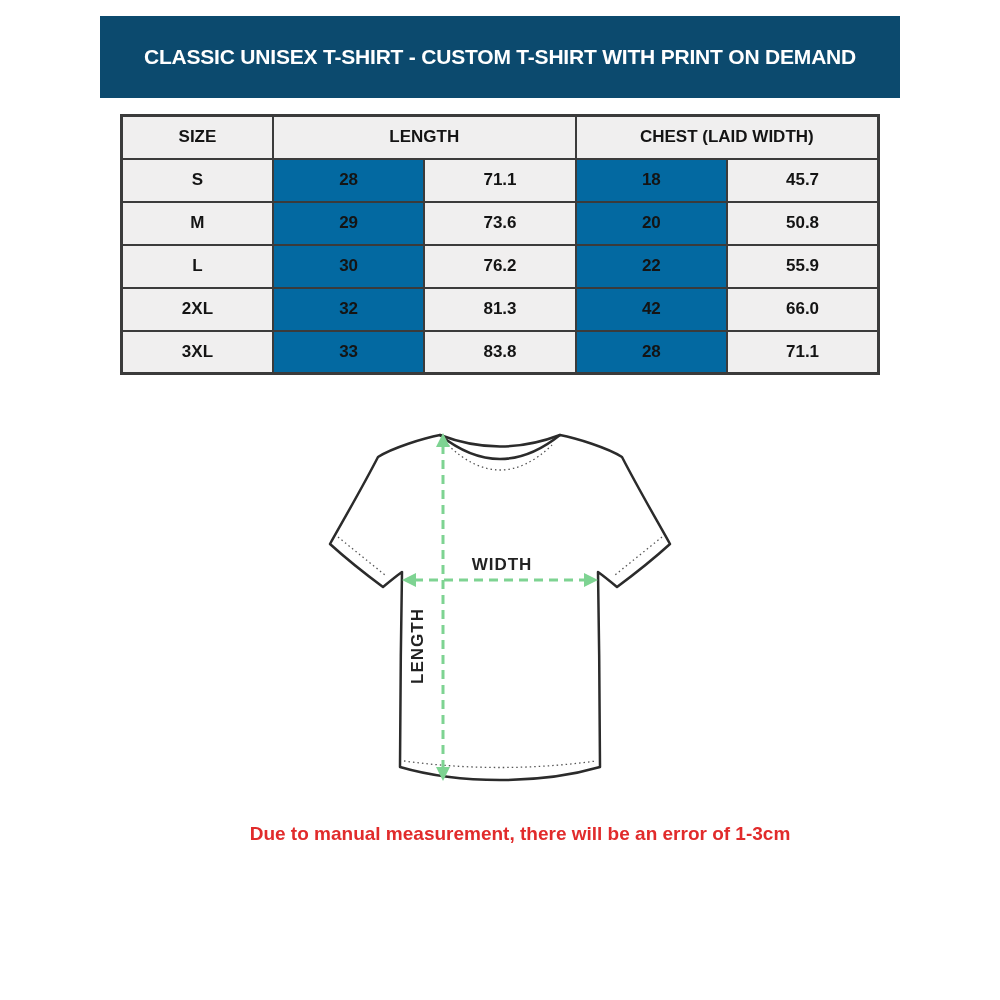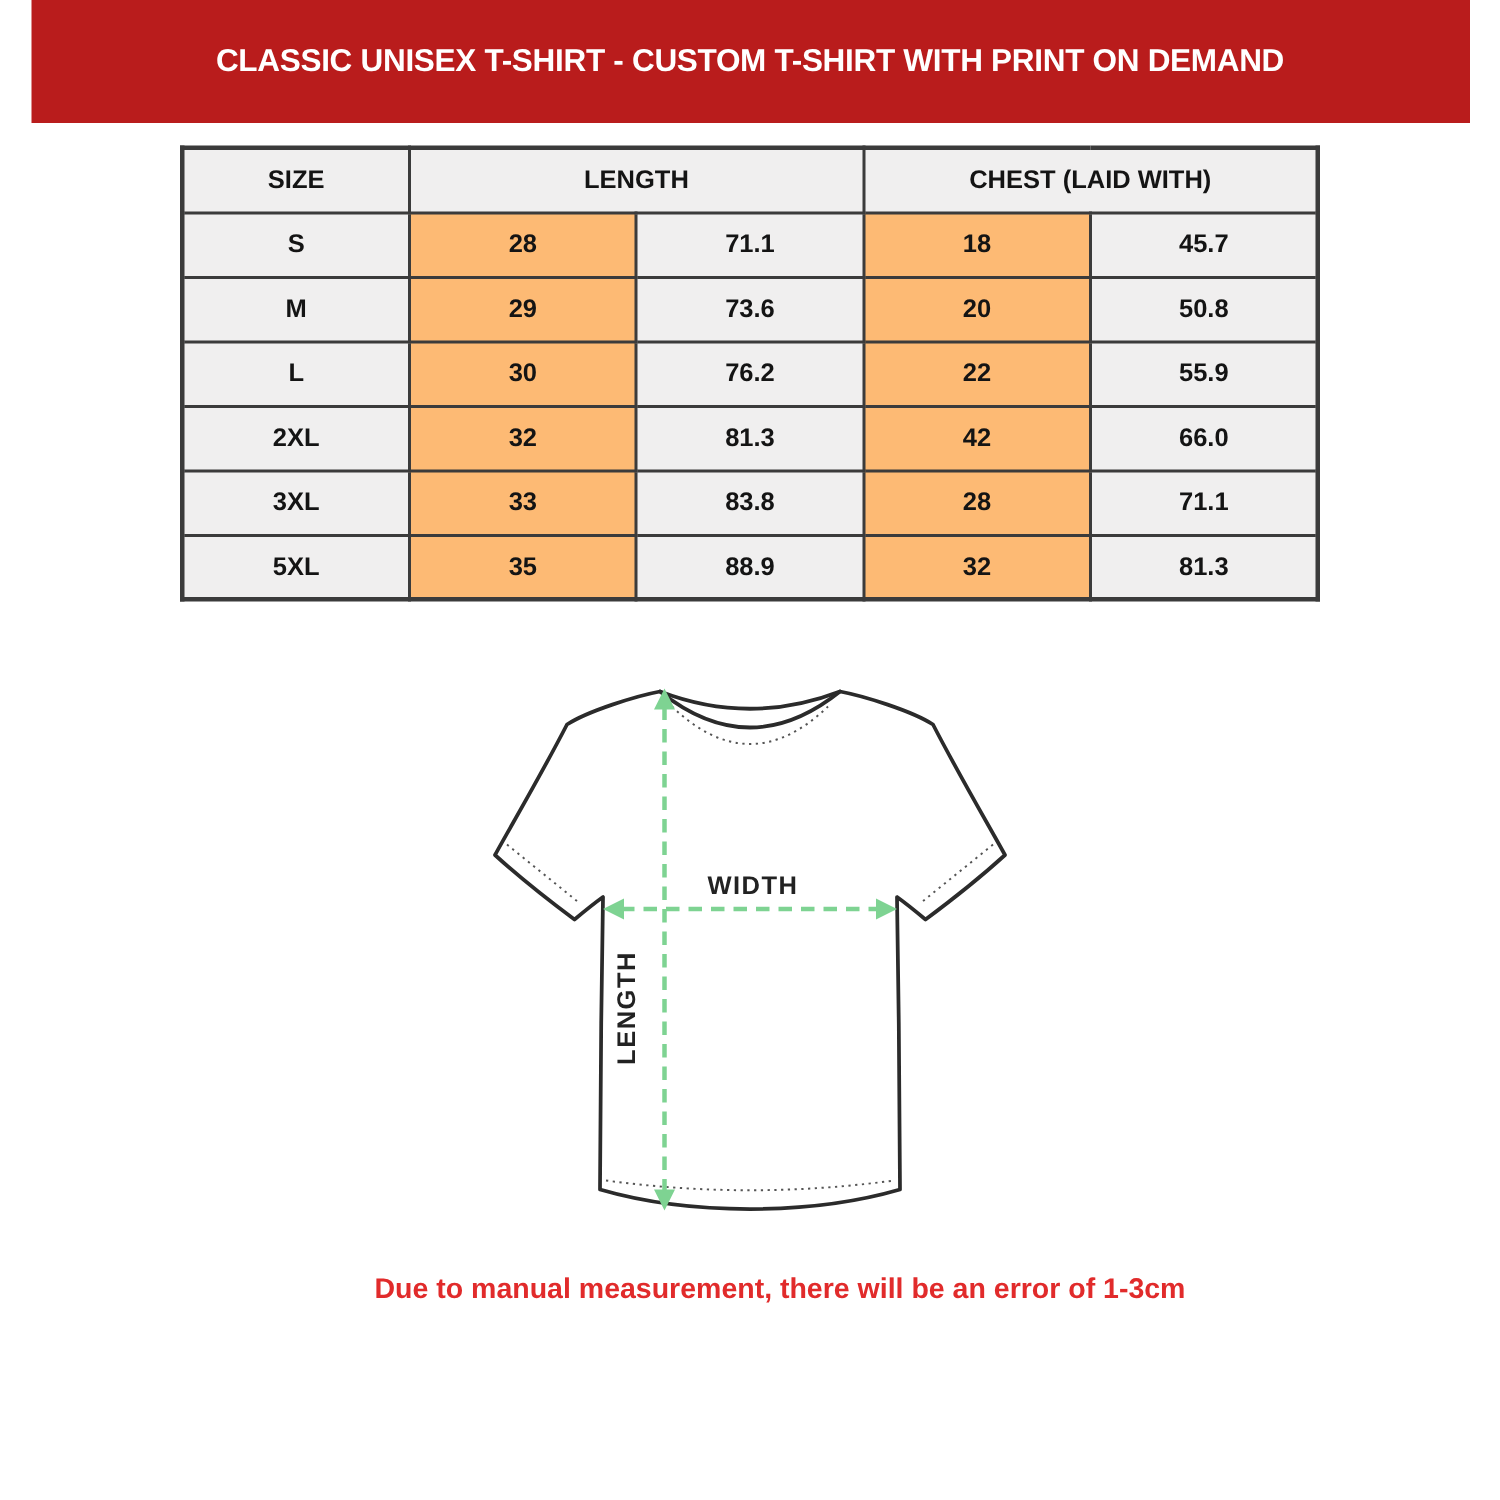--- a/index.html
+++ b/index.html
@@ -4,23 +4,23 @@
 <style>
   * { box-sizing: border-box; }
   html, body { margin: 0; padding: 0; }
   body {
     width: 1000px; height: 1000px;
     background: #ffffff;
     font-family: "Liberation Sans", sans-serif;
     overflow: hidden;
   }
   .banner {
-    width: 959px; height: 82px;
-    margin: 0 auto;
-    background: #b91c1c;
+    width: 800px; height: 82px;
+    margin: 16px auto;
+    background: #0c4a6e;
     display: flex; align-items: center; justify-content: center;
   }
   .banner h1 {
     margin: 0;
     color: #ffffff;
     font-size: 21px;
     font-weight: bold;
     letter-spacing: -0.2px;
     white-space: nowrap;
   }
@@ -34,21 +34,21 @@
   }
   .size-table th, .size-table td {
     border: 2px solid #3b3b3b;
     height: 43px;
     padding: 0;
     text-align: center;
     vertical-align: middle;
     font-size: 17px;
     font-weight: bold;
     color: #141414;
-    background: #fdba74;
+    background: #0369a1;
   }
   .c-gray { background: #f0efef !important; }
   .diagram {
     margin: 48px auto 0;
     width: 344px; height: 380px;
   }
   .dim-label {
     font-family: "Liberation Sans", sans-serif;
     font-size: 17px;
     font-weight: bold;
@@ -71,21 +71,21 @@
 
   <header class="banner">
     <h1>CLASSIC UNISEX T-SHIRT - CUSTOM T-SHIRT WITH PRINT ON DEMAND</h1>
   </header>
 
   <table class="size-table">
     <thead>
       <tr>
         <th class="c-gray">SIZE</th>
         <th class="c-gray" colspan="2">LENGTH</th>
-        <th class="c-gray" colspan="2">CHEST (LAID WITH)</th>
+        <th class="c-gray" colspan="2">CHEST (LAID WIDTH)</th>
       </tr>
     </thead>
     <tbody>
       <tr>
         <td class="c-gray">S</td>
         <td>28</td>
         <td class="c-gray">71.1</td>
         <td>18</td>
         <td class="c-gray">45.7</td>
       </tr>
@@ -109,27 +109,20 @@
         <td class="c-gray">81.3</td>
         <td>42</td>
         <td class="c-gray">66.0</td>
       </tr>
       <tr>
         <td class="c-gray">3XL</td>
         <td>33</td>
         <td class="c-gray">83.8</td>
         <td>28</td>
         <td class="c-gray">71.1</td>
-      </tr>
-      <tr>
-        <td class="c-gray">5XL</td>
-        <td>35</td>
-        <td class="c-gray">88.9</td>
-        <td>32</td>
-        <td class="c-gray">81.3</td>
       </tr>
     </tbody>
   </table>
 
   <figure class="diagram" style="margin-left:auto;margin-right:auto;text-align:right;">
     <svg width="344" height="380" viewBox="0 0 344 380">
 
       <g stroke="#2b2b2b" stroke-width="2.5" fill="#ffffff" stroke-linejoin="round" stroke-linecap="round">
         <path d="
           M 112 12

